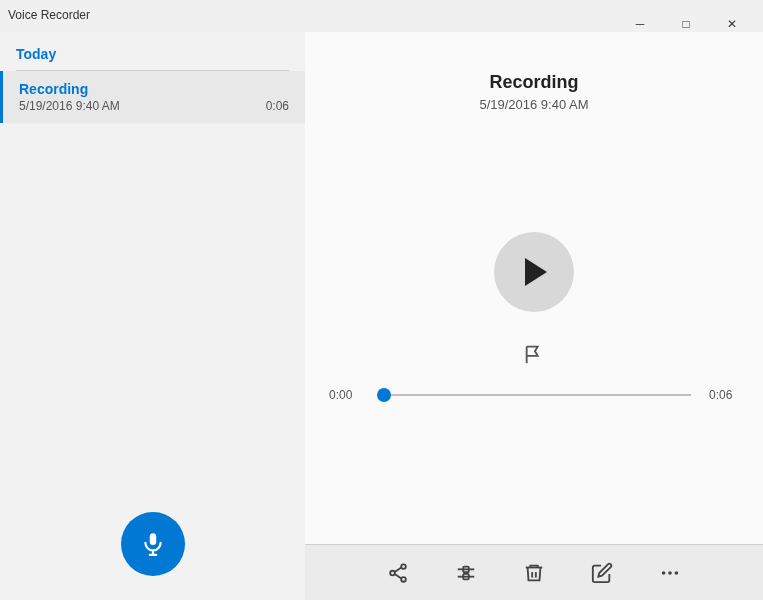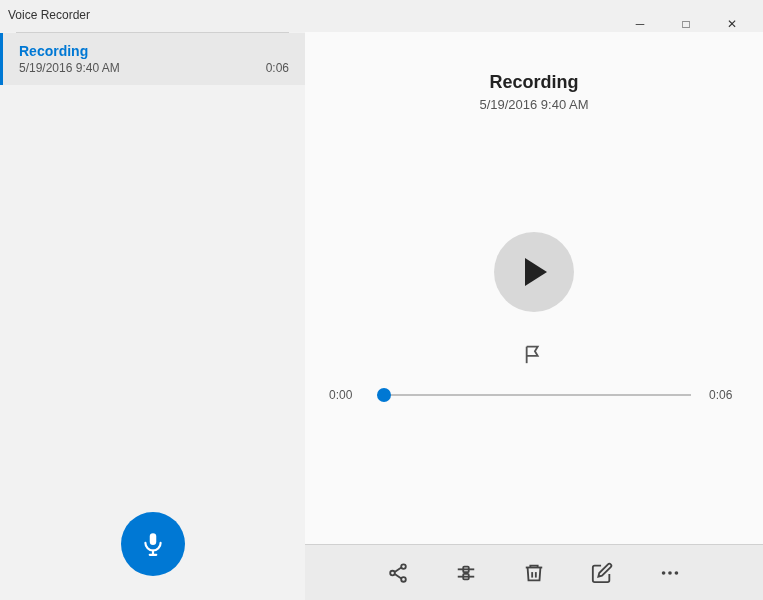--- a/index.html
+++ b/index.html
@@ -249,20 +249,21 @@
   <div class="title-bar-controls">
     <button class="title-bar-btn">─</button>
     <button class="title-bar-btn">□</button>
     <button class="title-bar-btn close">✕</button>
   </div>
 </div>
 
 <div class="main-content">
 
   <div class="sidebar">
+    <div class="sidebar-section-header">Today</div>
     <div class="sidebar-divider"></div>
     <div class="sidebar-list">
       <div class="sidebar-item">
         <span class="sidebar-item-title">Recording</span>
         <div class="sidebar-item-meta">
           <span>5/19/2016 9:40 AM</span>
           <span>0:06</span>
         </div>
       </div>
     </div>

